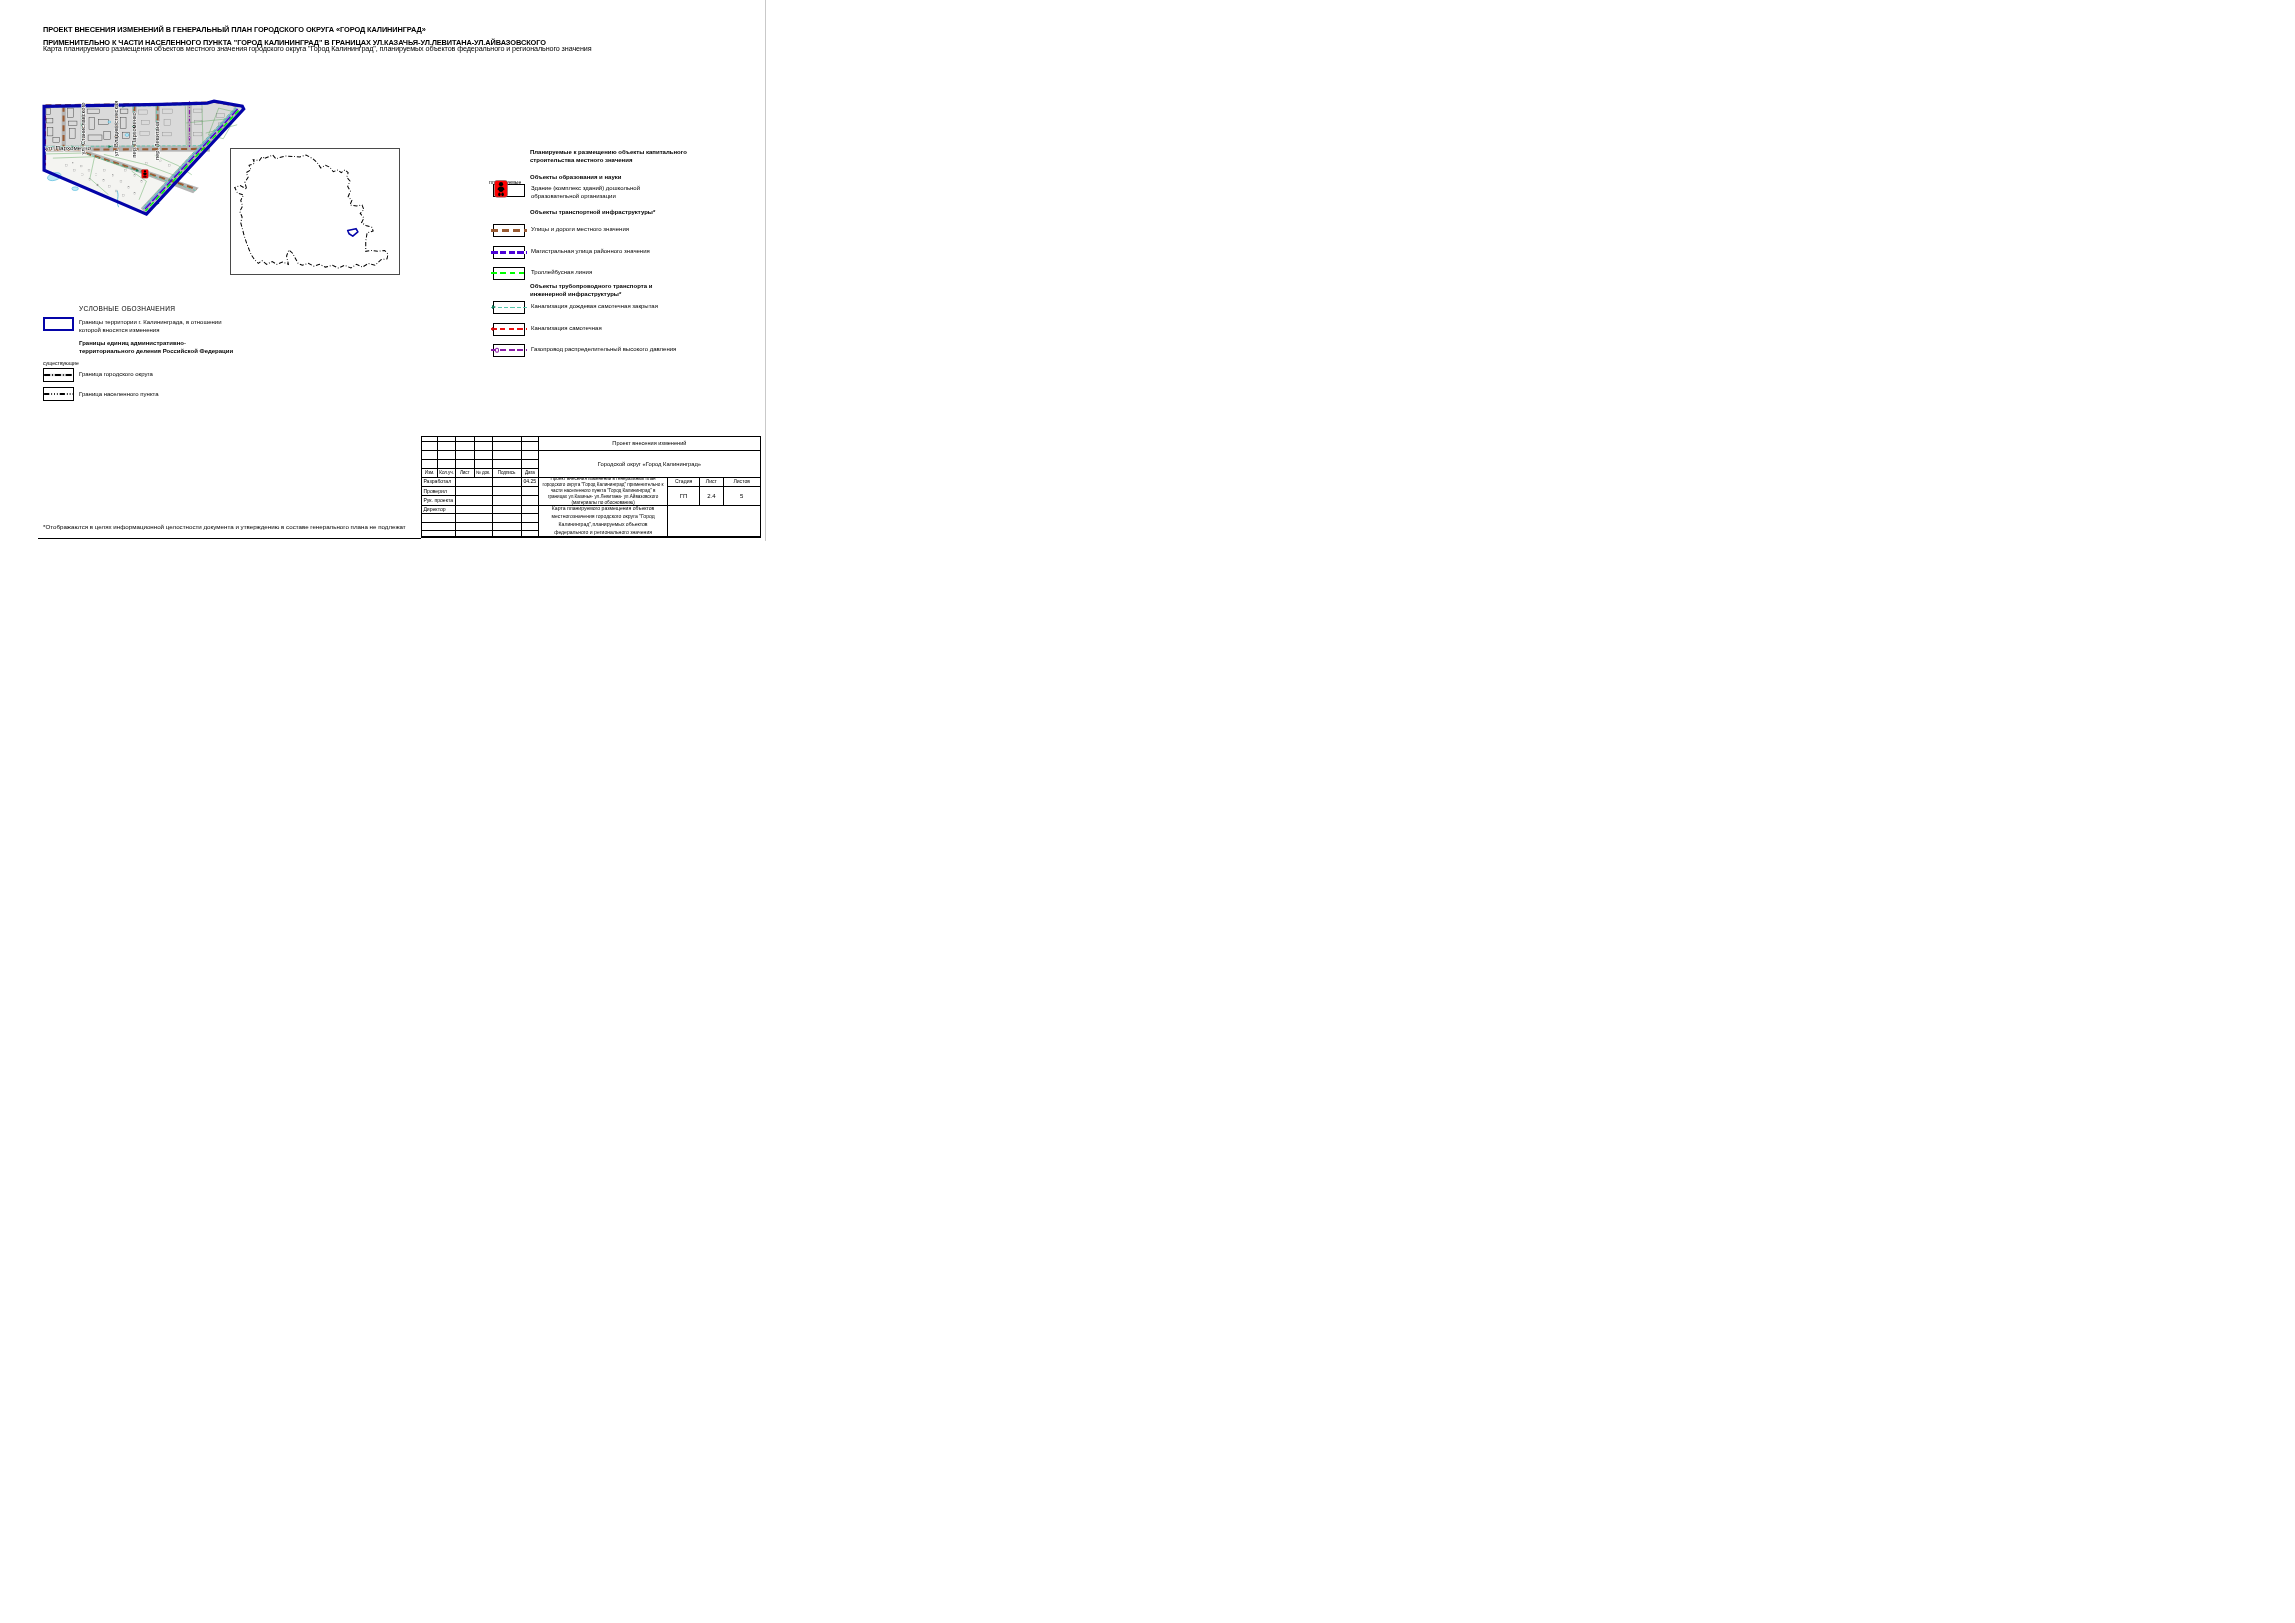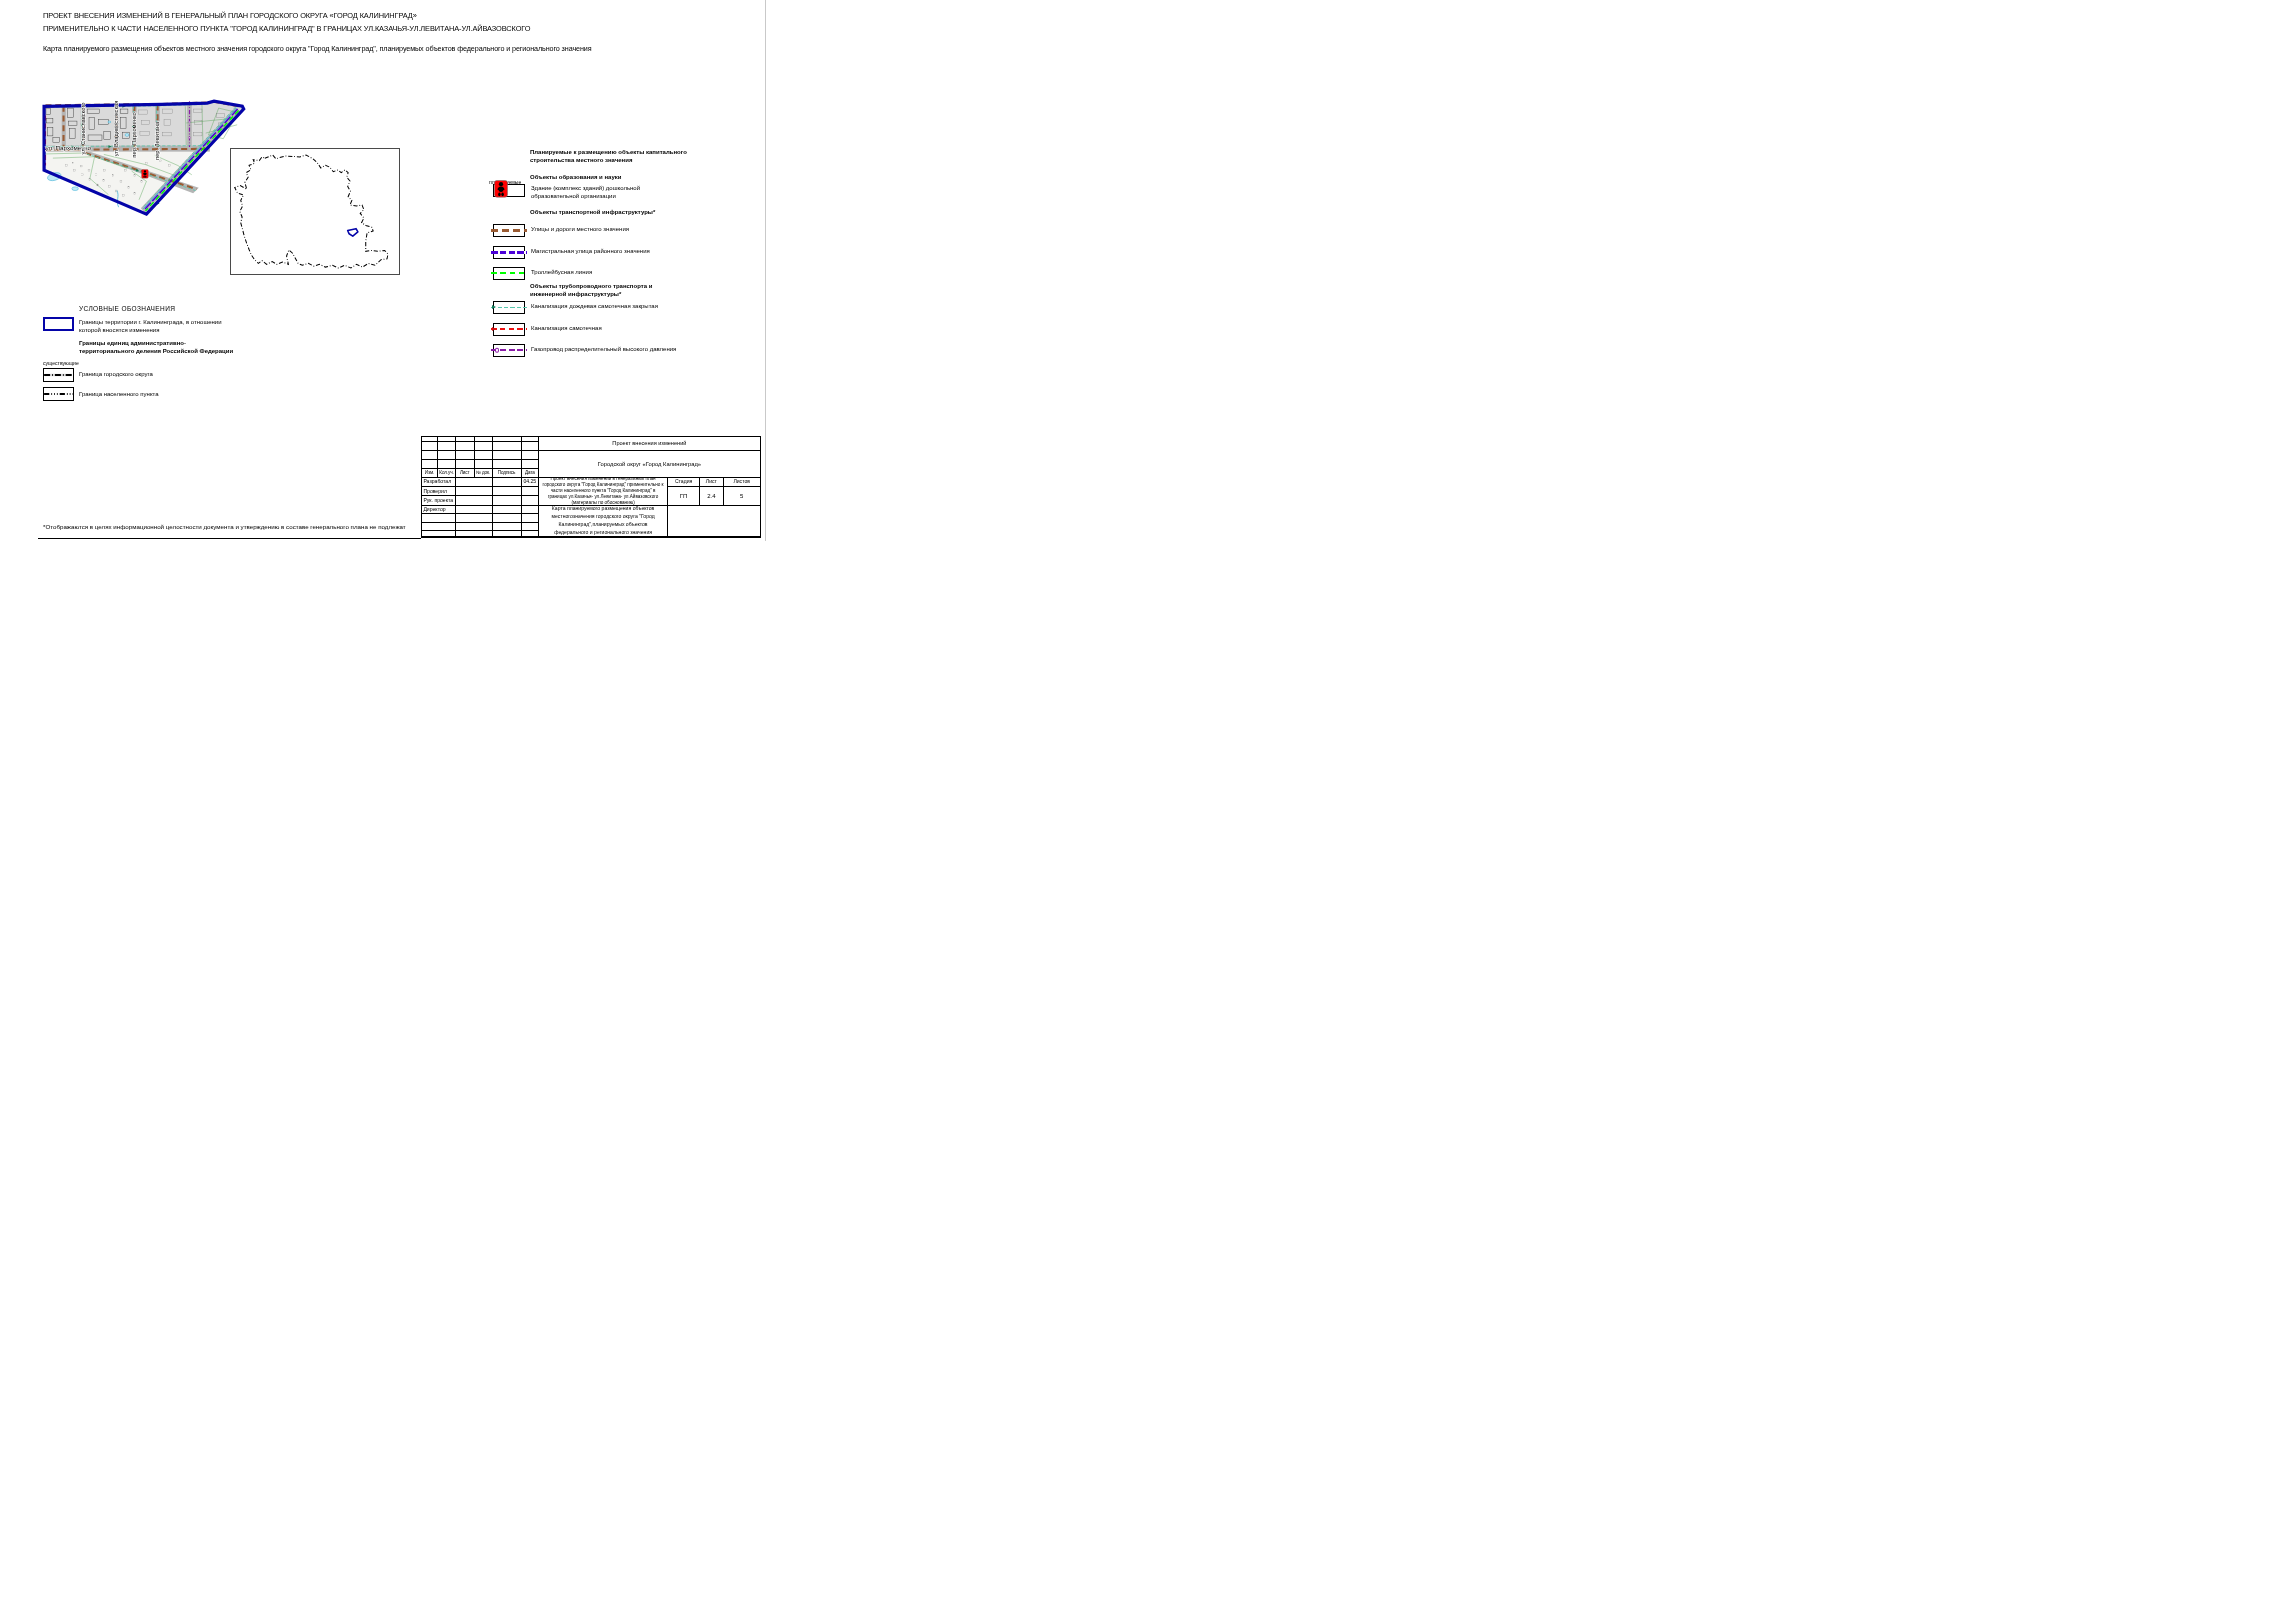--- a/index.html
+++ b/index.html
@@ -1,21 +1,21 @@
 <!DOCTYPE html>
 <html style="font-size:7.4px"><head>
 <meta charset="utf-8">
 <style>
   * { box-sizing: border-box; margin: 0; padding: 0; }
   html,body { background:#fff; }
   body { font-family:"Liberation Sans", sans-serif; color:#000; }
   .sheet { position:relative; width:765px; height:541px; background:#fff;
            outline:0.5px solid #c9c9c9; overflow:hidden; }
   .abs { position:absolute; }
-  .doc-title { left:43px; top:10px; font-size:7.4px; font-weight:normal;
+  .doc-title { left:43px; top:24px; font-size:7.4px; font-weight:bold;
                letter-spacing:-0.1px; line-height:12.5px; white-space:nowrap; }
   .subtitle { left:43px; top:44px; font-size:7.2px; letter-spacing:-0.1px; white-space:nowrap; }
   .leg-title { font-size:6.5px; letter-spacing:0.4px; }
   .leg-head { font-size:6px; font-weight:bold; line-height:8.3px; }
   .leg-text { font-size:6px; line-height:7.9px; }
   .leg-small { font-size:5.1px; }
   .sample-box { width:32px; height:12.5px; background:#fff; border:0.5px solid #000; }
   .sample-line { position:absolute; left:-2.8px; right:-2.8px; top:50%; }
   .line-local  { height:3.2px; margin-top:-1.6px;
     background:repeating-linear-gradient(90deg,#9A5B32 0 7px,transparent 7px 11px); }

